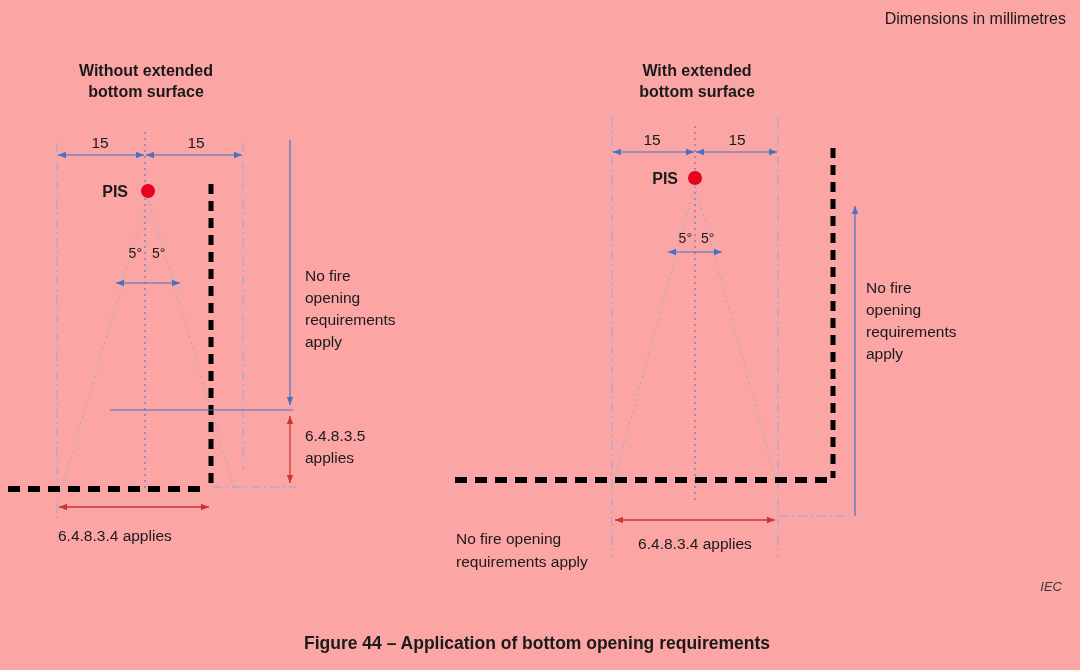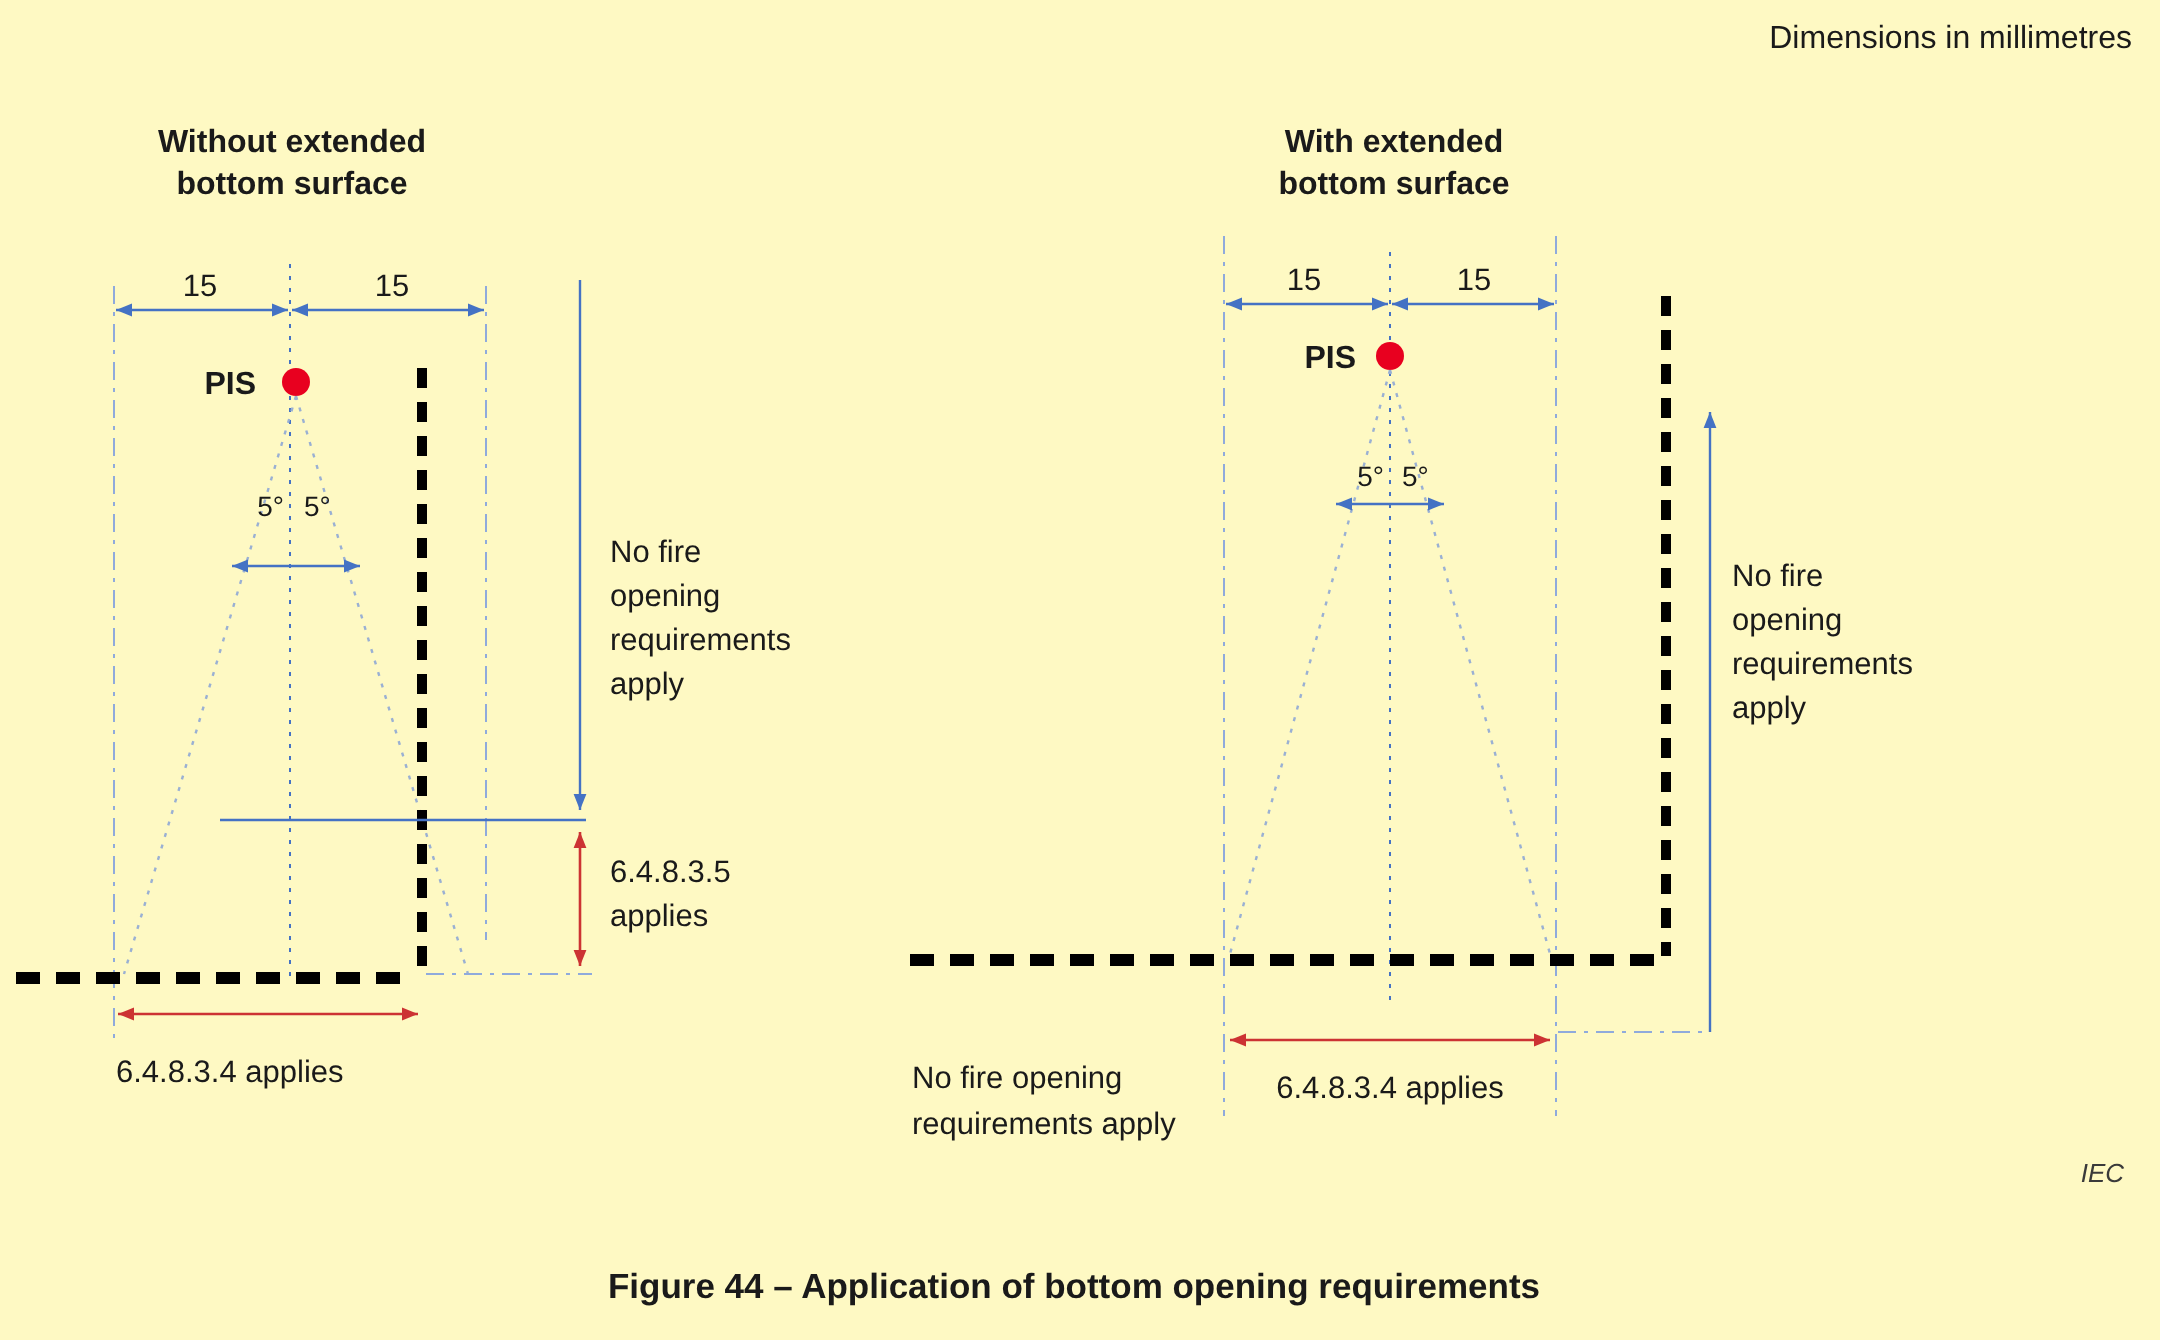--- a/index.html
+++ b/index.html
@@ -5,21 +5,21 @@
   :root{
     --dimension-blue:#4472c4;
     --extension-blue:#8faadc;
     --cone-blue:#9ab0d3;
     --arrow-red:#cc3333;
     --dot-red:#e8001f;
     --barrier-black:#000000;
     --text-black:#1a1a1a;
   }
   html,body{margin:0;padding:0;background:#ffffff;}
-  .canvas{width:1080px;height:670px;background:#fef9c3;position:relative;overflow:hidden;}
+  .canvas{width:1080px;height:670px;background:#fca5a5;position:relative;overflow:hidden;}
   svg{display:block;}
   text{font-family:"Liberation Sans", sans-serif; fill:var(--text-black);}
   .fs13{font-size:13px}.fs14{font-size:14px}.fs15{font-size:15.5px}
   .fs16{font-size:16px}.fs17{font-size:17.5px}
   .t-bold{font-weight:700}
   .t-italic{font-style:italic}
   .gray{fill:#3a3a3a}
   .dim{stroke:var(--dimension-blue);stroke-width:1.2;fill:none}
   .ext{stroke:var(--extension-blue);stroke-width:1;stroke-dasharray:9 4 2 4;fill:none}
   .center{stroke:var(--dimension-blue);stroke-width:1;stroke-dasharray:2 4;fill:none}

